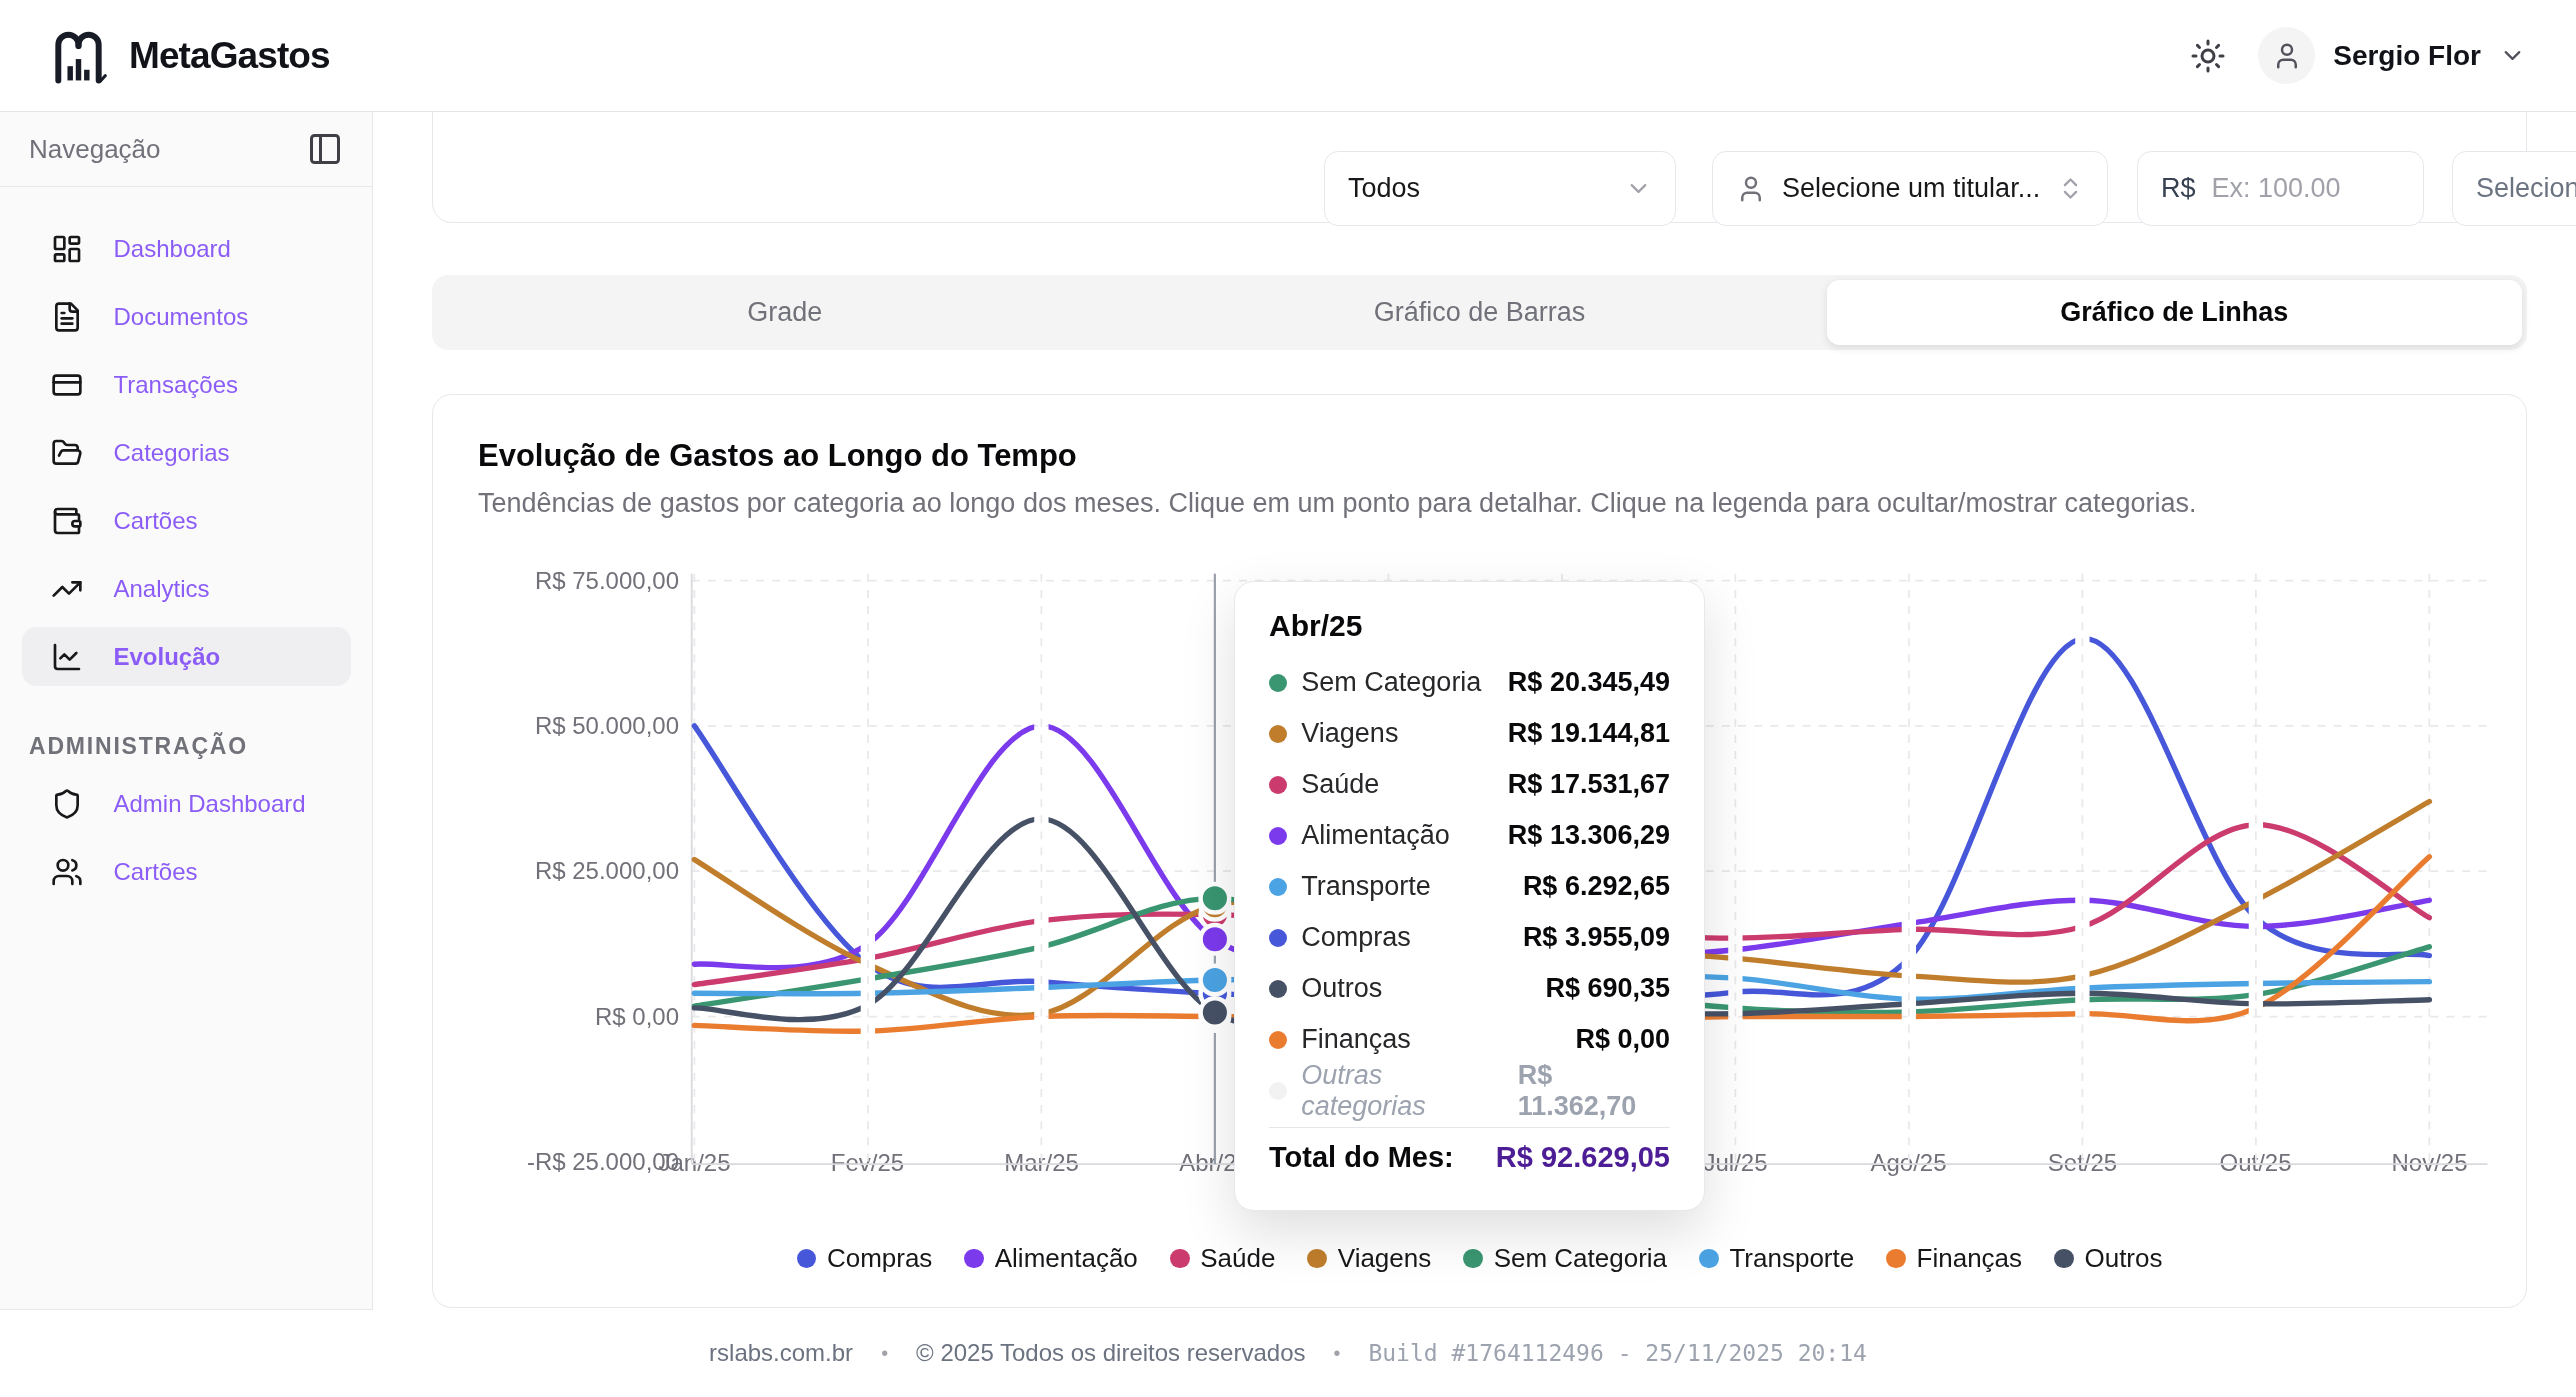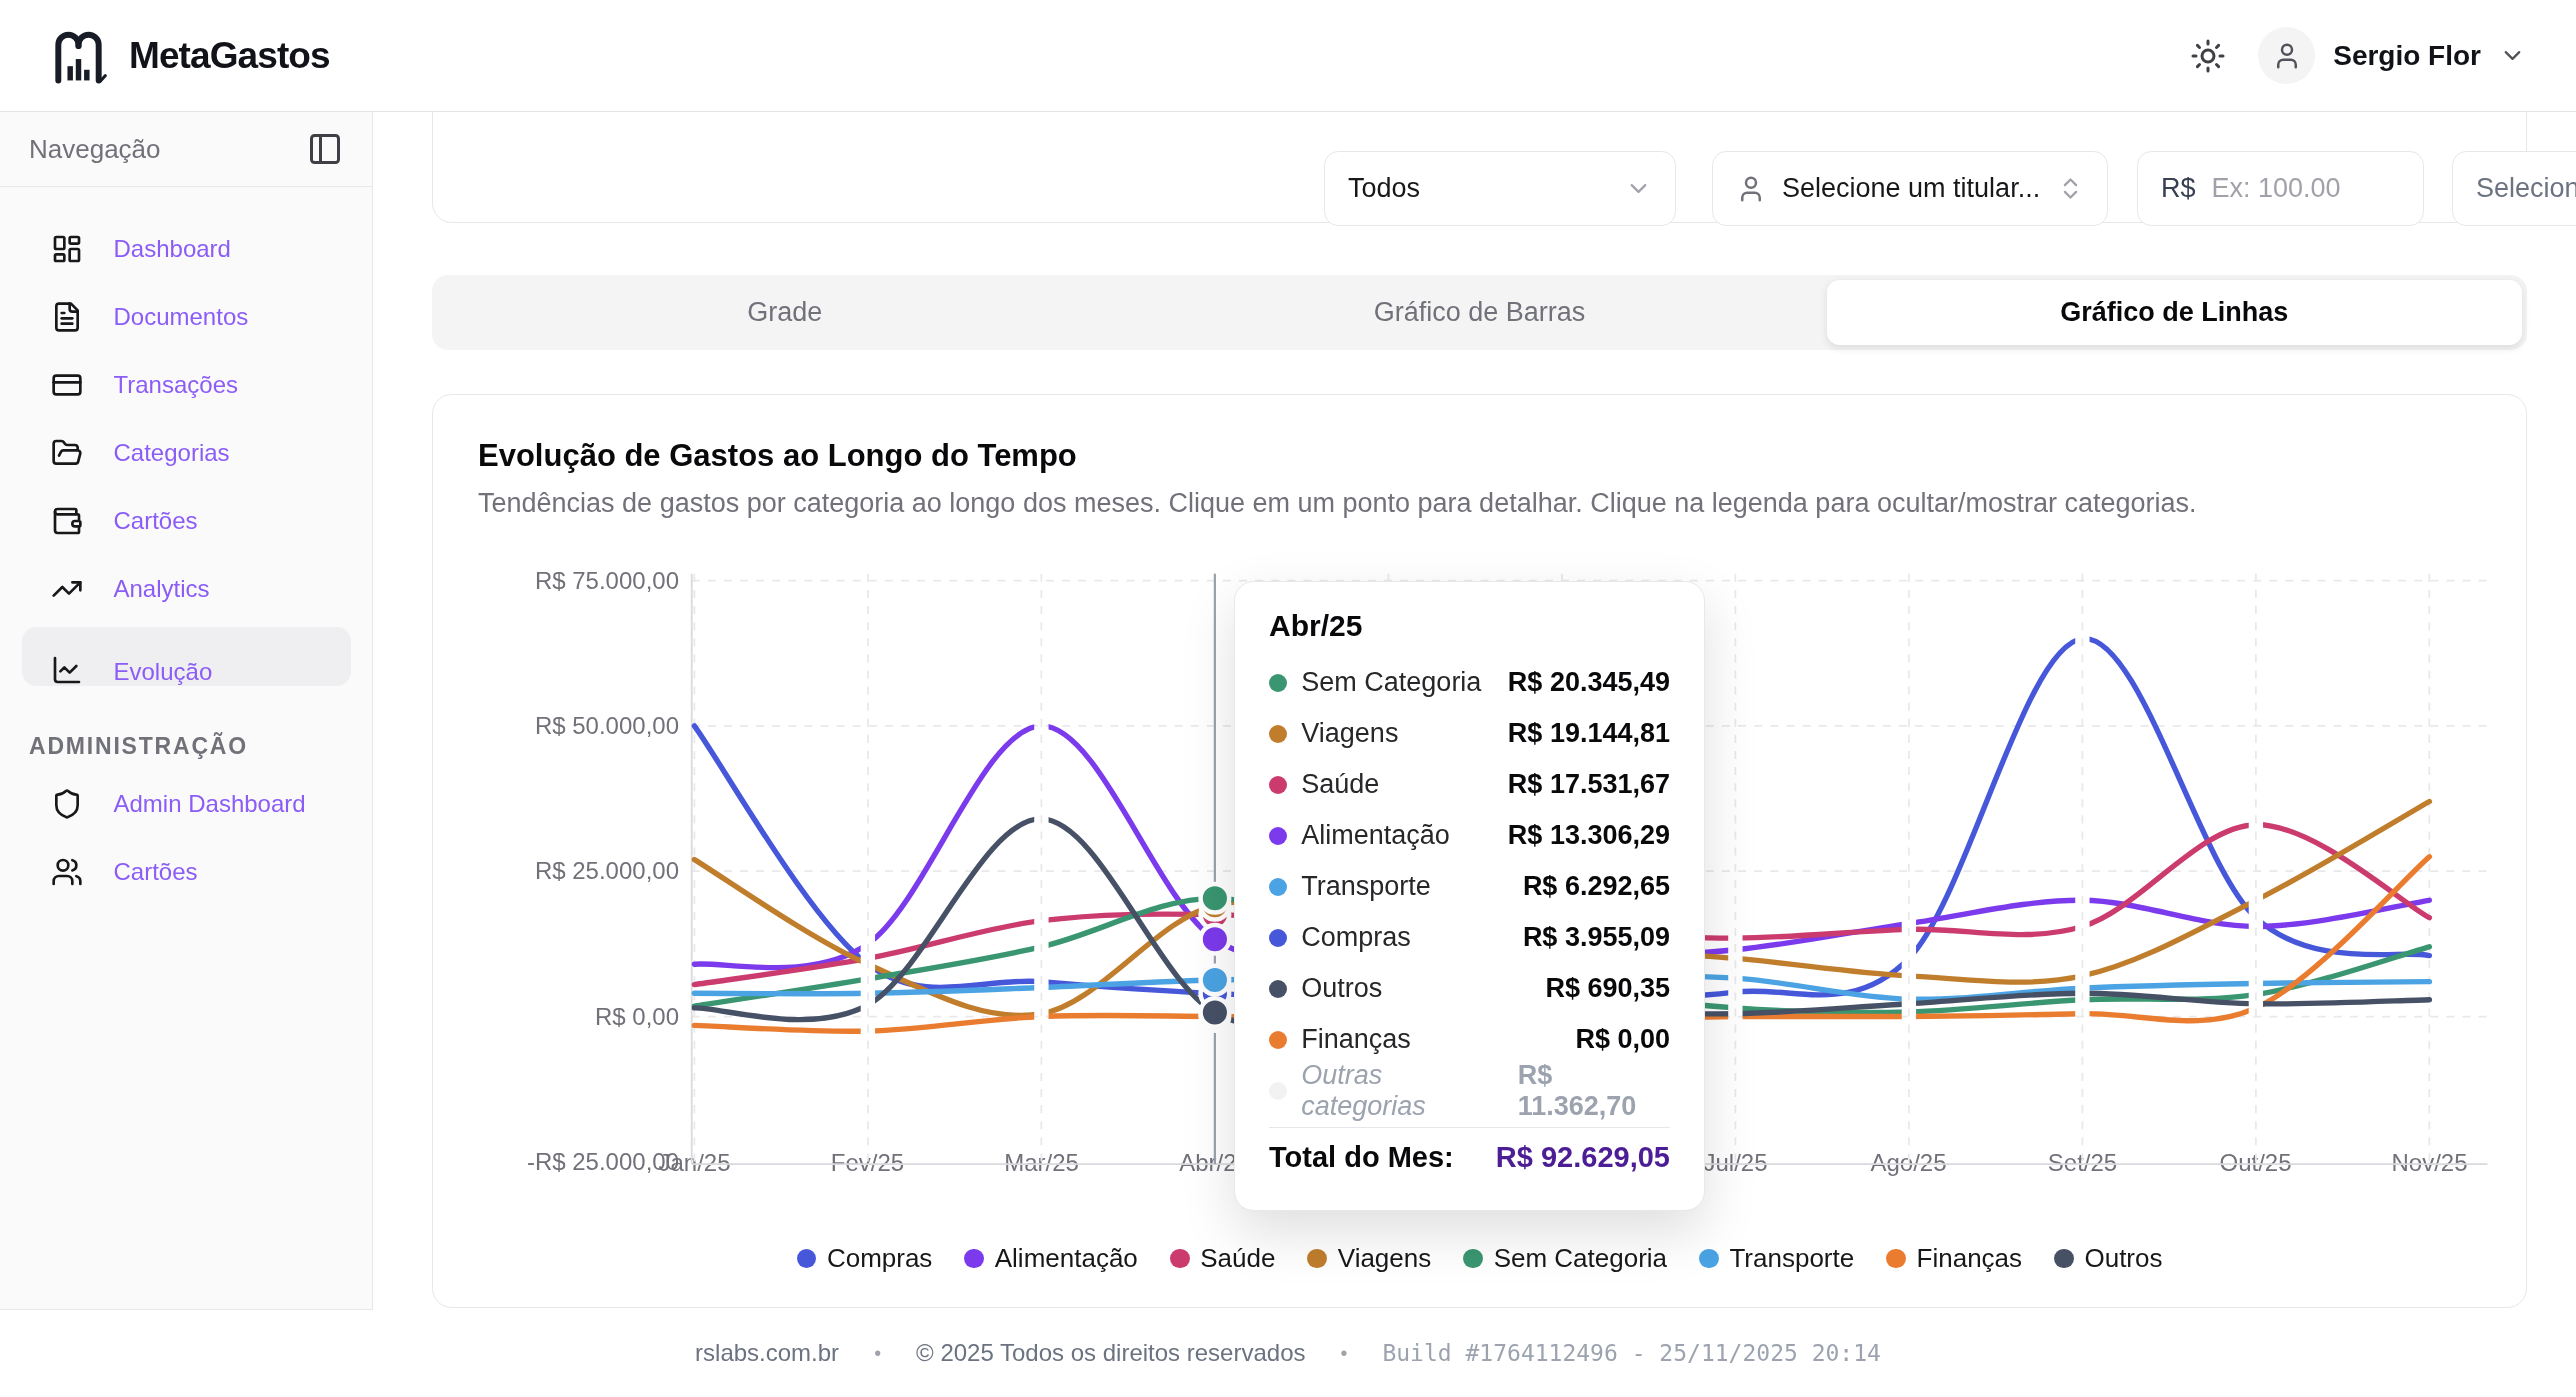--- a/index.html
+++ b/index.html
@@ -27,21 +27,21 @@
   .sidebar { position:absolute; left:0; top:112px; width:373px; height:1198px; background:#fafafa;
              border-right:1.8px solid #e8e8ea; border-bottom:1.8px solid #e8e8ea; z-index:10; }
   .side-head { height:75px; display:flex; align-items:center; justify-content:space-between;
                padding:0 29px; border-bottom:1.8px solid #e8e8ea; }
   .side-head-label { font-size:26px; color:#71717a; }
   .side-head .icon-btn svg { width:32px; height:32px; }
   .nav { padding:32px 21.5px 0 21.5px; display:flex; flex-direction:column; gap:9px; }
   .nav-item { display:flex; align-items:center; gap:31px; height:59px; padding:0 29px;
               border-radius:14.3px; font-size:24px; color:#8b5cf6; cursor:pointer; background:transparent; border:none; }
   .nav-item svg { width:32px; height:32px; color:#18181b; flex:none; }
-  .nav-item.active { background:#efeff1; font-weight:400;align-items:flex-end; }
+  .nav-item.active { background:#efeff1; font-weight:700; }
   .side-section { margin:47px 0 5.4px 0; padding:0 29px; font-size:23px; font-weight:700;
                   letter-spacing:1.8px; color:#71717a; }
 
   
   .filter-card { position:absolute; left:432px; top:32px; width:2095px; height:191px;
                  background:#fff; border:1.8px solid #e5e7eb; border-radius:19.7px; z-index:5; }
   .control { position:absolute; top:118px; height:75px; background:#fff; border:1.8px solid #e5e7eb;
              border-radius:14.3px; display:flex; align-items:center; padding:16px 23px; gap:16px;
              font-size:27px; cursor:pointer; }
   .control .grow { flex:1; }
@@ -85,21 +85,21 @@
   .tt-value { margin-left:auto; font-size:27px; font-weight:600; color:#09090b; }
   .tt-row.muted .tt-label { font-style:italic; color:#9ca3af; }
   .tt-row.muted .tt-value { color:#9ca3af; }
   .tt-div { border-top:1.8px solid #e5e7eb; margin-top:10.7px; }
   .tt-total { display:flex; align-items:center; height:59px; }
   .tt-total .l { font-size:29px; font-weight:700; color:#09090b; }
   .tt-total .v { margin-left:auto; font-size:29px; font-weight:700; color:#4c1d95; }
 
   
   .footer { position:absolute; left:0; top:1309px; width:2576px; height:88px; background:#fff;
-            display:flex; align-items:center; justify-content:center; gap:35px; font-size:24px; color:#6b7280;border-radius:21px; }
+            display:flex; align-items:center; justify-content:center; gap:28px; font-size:24px; color:#6b7280;border-radius:21px; }
   .footer .sep { color:#a1a1aa; font-size:19.7px; }
   .footer .build { font-family:"DejaVu Sans Mono","Liberation Mono",monospace; color:#9ca3af; font-size:23px; }
   a.plain { color:#6b7280; text-decoration:none; }
 </style>
 </head>
 <body>
 
 <div class="app">
 
   <aside class="sidebar">

